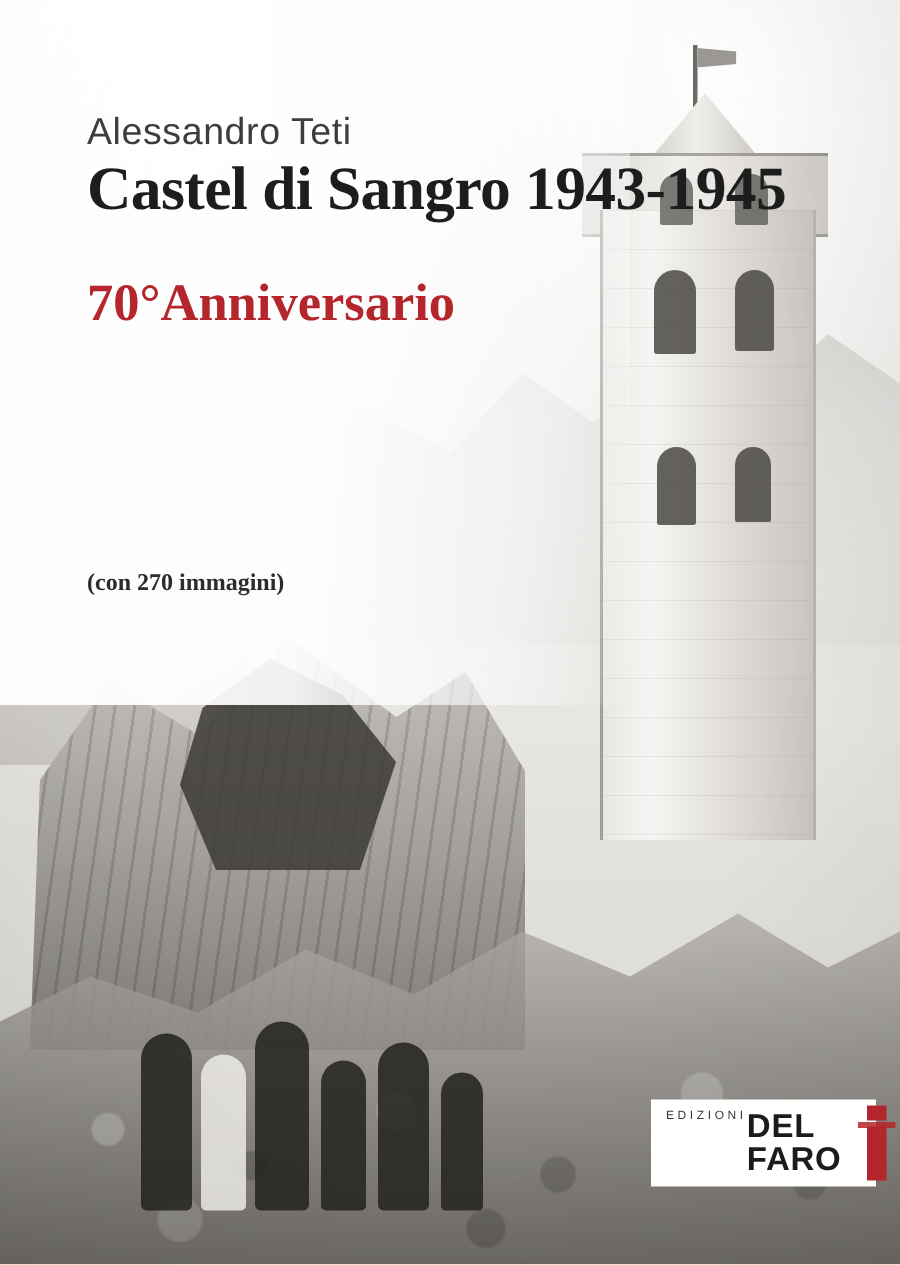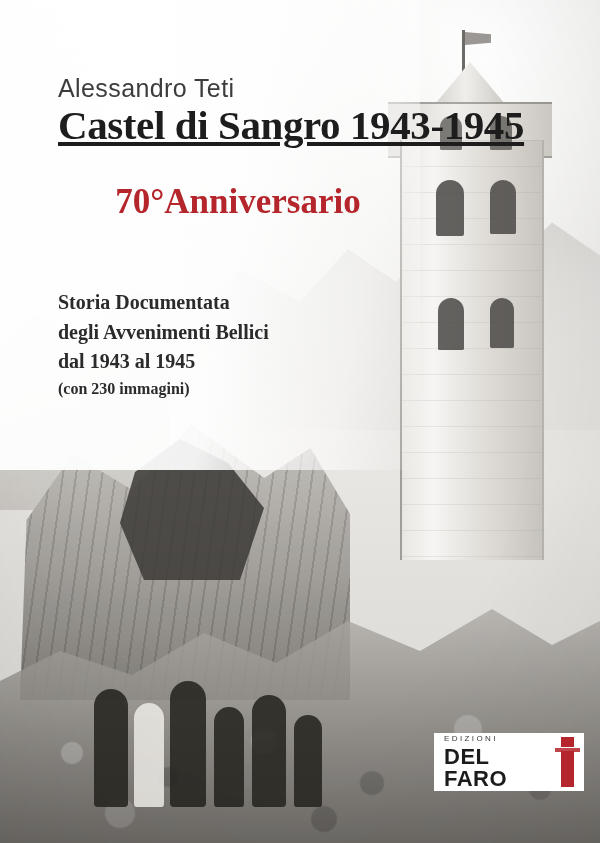--- a/index.html
+++ b/index.html
@@ -201,30 +201,28 @@
     font-family: "Liberation Sans", sans-serif;
     font-weight: 400;
   }
   .title {
     top: 104px;
     font-size: 41px;
     font-weight: 700;
     color: #1d1d1d;
     letter-spacing: -0.4px;
     line-height: 1.05;
-    text-decoration: underline;
   }
   .subtitle {
     top: 180px;
     font-size: 35px;
     font-weight: 700;
     color: #b4252c;
     line-height: 1.28;
     width: 360px;
-    text-align: center;
   }
   .subtitle .deg {
     font-size: 35px;
   }
   .desc {
     top: 288px;
     font-size: 20px;
     font-weight: 700;
     color: #2b2b2b;
     line-height: 1.48;
@@ -255,21 +253,21 @@
     height: 58px;
     background: #ffffff;
     display: flex;
     align-items: center;
     justify-content: flex-start;
     padding: 0 6px;
     box-sizing: border-box;
   }
   .logo-text {
     display: flex;
-    flex-direction: column;
+    flex-direction: row;
     line-height: 1;
     margin-right: 8px;
     margin-left: 4px;
   }
   .logo-top {
     font-size: 8px;
     letter-spacing: 2.4px;
     color: #3a3a3a;
     font-family: "Liberation Sans", sans-serif;
     margin-bottom: 3px;
@@ -349,25 +347,22 @@
   <div class="text-wash"></div>
 
   <div class="txt author">Alessandro Teti</div>
 
   <div class="txt title">Castel di Sangro 1943-1945</div>
 
   <div class="txt subtitle">
     <span class="deg">70°</span><span>Anniversario</span><br>
   </div>
 
-  <div class="txt desc" style="white-space: pre-line;">Storia Documentata
-degli Avvenimenti Bellici
-dal 1943 al 1945</div>
-
-  <div class="txt images-note">(con 230 immagini)</div>
+
+  <div class="txt images-note">(con 270 immagini)</div>
 
   <div class="preface" style="white-space: pre-line;">Prefazione
 di Ezio Mattiocco</div>
 
   <div class="logo">
     <div class="logo-text">
       <span class="logo-top">EDIZIONI</span>
       <span class="logo-main">DEL FARO</span>
     </div>
     <div class="logo-mark">

